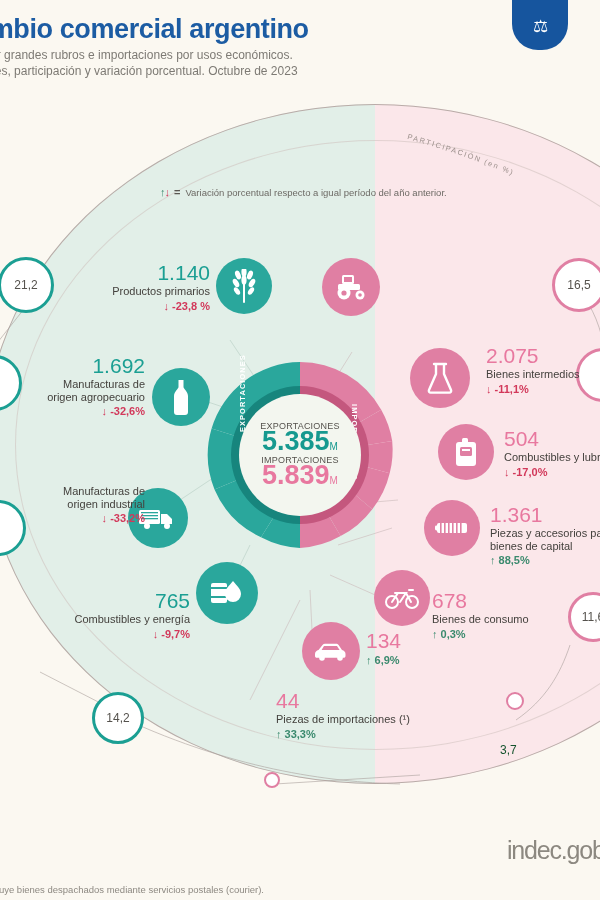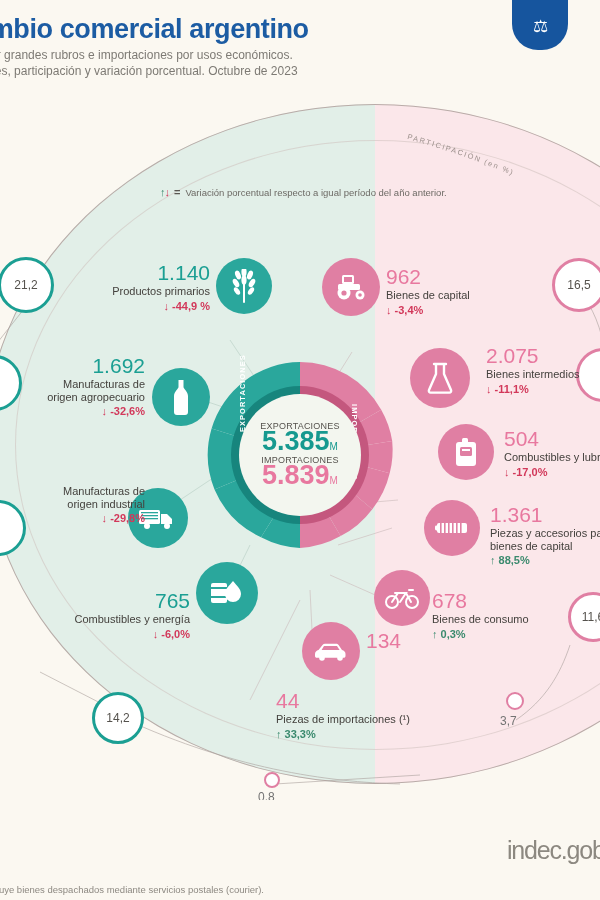--- a/index.html
+++ b/index.html
@@ -110,21 +110,21 @@
 
   
   .pcirc{
     position:absolute;border-radius:50%;background:#fff;box-sizing:border-box;
     display:flex;align-items:center;justify-content:center;z-index:27;
     font-size:12px;color:#55524d;
   }
   .pcirc.exp{border:3px solid #1b9f93;}
   .pcirc.imp{border:3px solid #e07fa3;}
   .pcirc.tiny{width:15px;height:15px;border-width:2.5px;font-size:0;}
-  .pclabel{position:absolute;font-size:12px;color:#737373;z-index:27;}
+  .pclabel{position:absolute;font-size:12px;color:#14532d;z-index:27;margin-top:29px;}
 
   
   .conn{position:absolute;left:0;top:0;width:600px;height:900px;z-index:10;pointer-events:none;}
 
   
   .footer{position:absolute;left:0;top:800px;width:600px;height:100px;background:#fbf8f1;z-index:40;}
   .fn{position:absolute;left:-28px;top:84px;font-size:9.5px;color:#8d8982;white-space:nowrap;}
   .logo{
     position:absolute;left:507px;top:836px;font-size:25px;color:#8c8880;
     letter-spacing:-1.2px;white-space:nowrap;z-index:41;font-weight:400;
@@ -224,21 +224,21 @@
       <div class="dc-lab">EXPORTACIONES</div>
       <div class="dc-val exp-c"><span>5.385</span><span class="m">M</span></div>
       <div class="dc-lab">IMPORTACIONES</div>
       <div class="dc-val imp-c"><span>5.839</span><span class="m">M</span></div>
     </div>
   </div>
 
   <div class="item ta-r" style="left:60px;top:262px;width:150px;">
     <div class="num exp">1.140</div>
     <div class="name">Productos primarios</div>
-    <div class="var down"><span class="gl">↓</span> <span>-44,9 %</span></div>
+    <div class="var down"><span class="gl">↓</span> <span>-23,8 %</span></div>
   </div>
   <div class="bub exp" style="left:216px;top:258px;width:56px;height:56px;">
     <svg width="30" height="34" viewBox="0 0 30 34" fill="#fff">
       <rect x="14" y="14" width="2" height="20" rx="1"></rect>
       <g>
         <ellipse cx="9" cy="6" rx="2.6" ry="4.6" transform="rotate(-22 9 6)"></ellipse>
         <ellipse cx="21" cy="6" rx="2.6" ry="4.6" transform="rotate(22 21 6)"></ellipse>
         <ellipse cx="15" cy="3" rx="2.6" ry="4.8"></ellipse>
         <ellipse cx="7" cy="14" rx="2.6" ry="4.6" transform="rotate(-30 7 14)"></ellipse>
         <ellipse cx="23" cy="14" rx="2.6" ry="4.6" transform="rotate(30 23 14)"></ellipse>
@@ -257,53 +257,48 @@
   </div>
   <div class="bub exp" style="left:152px;top:368px;width:58px;height:58px;">
     <svg width="24" height="38" viewBox="0 0 24 38" fill="#fff">
       <path d="M9.5 2h5v7c0 2 4.5 4.5 4.5 9v16c0 2-1 3-3 3h-8c-2 0-3-1-3-3V18c0-4.5 4.5-7 4.5-9V2z"></path>
     </svg>
   </div>
 
   <div class="item ta-r" style="left:20px;top:485px;width:125px;">
     <div class="name" style="white-space:pre-line;"><span>Manufacturas de
 origen industrial</span></div>
-    <div class="var down"><span class="gl">↓</span> <span>-29,8%</span></div>
+    <div class="var down"><span class="gl">↓</span> <span>-33,2%</span></div>
   </div>
   <div class="bub exp" style="left:128px;top:488px;width:60px;height:60px;">
     <svg width="40" height="24" viewBox="0 0 40 24" fill="#fff">
       <rect x="1" y="4" width="21" height="14" rx="1.5"></rect>
       <path d="M23 8h6l5 5v5h-11z"></path>
       <circle cx="9" cy="20" r="3"></circle>
         <circle cx="29" cy="20" r="3"></circle>
       <rect x="3" y="6" width="17" height="1.3" fill="#2aa79c"></rect>
       <rect x="3" y="9" width="17" height="1.3" fill="#2aa79c"></rect>
       <rect x="3" y="12" width="17" height="1.3" fill="#2aa79c"></rect>
     </svg>
   </div>
 
   <div class="item ta-r" style="left:40px;top:590px;width:150px;">
     <div class="num exp">765</div>
     <div class="name">Combustibles y energía</div>
-    <div class="var down"><span class="gl">↓</span> <span>-6,0%</span></div>
+    <div class="var down"><span class="gl">↓</span> <span>-9,7%</span></div>
   </div>
   <div class="bub exp" style="left:196px;top:562px;width:62px;height:62px;">
     <svg width="36" height="32" viewBox="0 0 36 32" fill="#fff">
       <rect x="2" y="6" width="16" height="20" rx="2"></rect>
       <rect x="1" y="10" width="18" height="2" fill="#2aa79c"></rect>
       <rect x="1" y="19" width="18" height="2" fill="#2aa79c"></rect>
       <path d="M24 4c4 5 8 8 8 13a8 8 0 0 1-16 0c0-5 4-8 8-13z"></path>
     </svg>
   </div>
 
-  <div class="item ta-l" style="left:386px;top:266px;width:190px;">
-    <div class="num imp">962</div>
-    <div class="name">Bienes de capital</div>
-    <div class="var down"><span class="gl">↓</span> <span>-3,4%</span></div>
-  </div>
   <div class="bub imp" style="left:322px;top:258px;width:58px;height:58px;">
     <svg width="36" height="28" viewBox="0 0 36 28" fill="#fff">
       <rect x="9" y="2" width="12" height="9" rx="1.5"></rect>
       <rect x="5" y="11" width="22" height="6" rx="1.5"></rect>
       <circle cx="11" cy="20" r="6.5"></circle>
         <circle cx="11" cy="20" r="2.6" fill="#e07fa3"></circle>
       <circle cx="27" cy="22" r="4.5"></circle>
         <circle cx="27" cy="22" r="1.8" fill="#e07fa3"></circle>
       <rect x="11" y="4" width="8" height="5" fill="#e07fa3"></rect>
     </svg>
@@ -365,20 +360,21 @@
     <svg width="36" height="24" viewBox="0 0 36 24" fill="none" stroke="#fff" stroke-width="2" stroke-linecap="round">
       <circle cx="8" cy="16" r="6"></circle>
         <circle cx="28" cy="16" r="6"></circle>
       <path d="M8 16l6-9h8l-6 9M14 7h-3M22 7l5 9"></path>
       <path d="M25 4h4"></path>
     </svg>
   </div>
 
   <div class="item ta-l" style="left:366px;top:630px;width:230px;">
     <div class="num imp">134</div>
+    <div class="var up"><span class="gl">↑</span> <span>6,9%</span></div>
   </div>
   <div class="bub imp" style="left:302px;top:622px;width:58px;height:58px;">
     <svg width="36" height="20" viewBox="0 0 36 20" fill="#fff">
       <path d="M2 13c0-2 1.5-3.5 3.5-4l4-5c.6-.8 1.5-1.2 2.5-1.2h11c1 0 2 .5 2.6 1.3l3.4 4.9c2 .5 3.5 2 3.5 4v2c0 1-.8 1.8-1.8 1.8H3.8C2.8 16.8 2 16 2 15z"></path>
       <path d="M11 5h13l2.6 4H8.6z" fill="#e07fa3"></path>
       <circle cx="9" cy="17" r="2.8"></circle>
         <circle cx="27" cy="17" r="2.8"></circle>
     </svg>
   </div>
 

